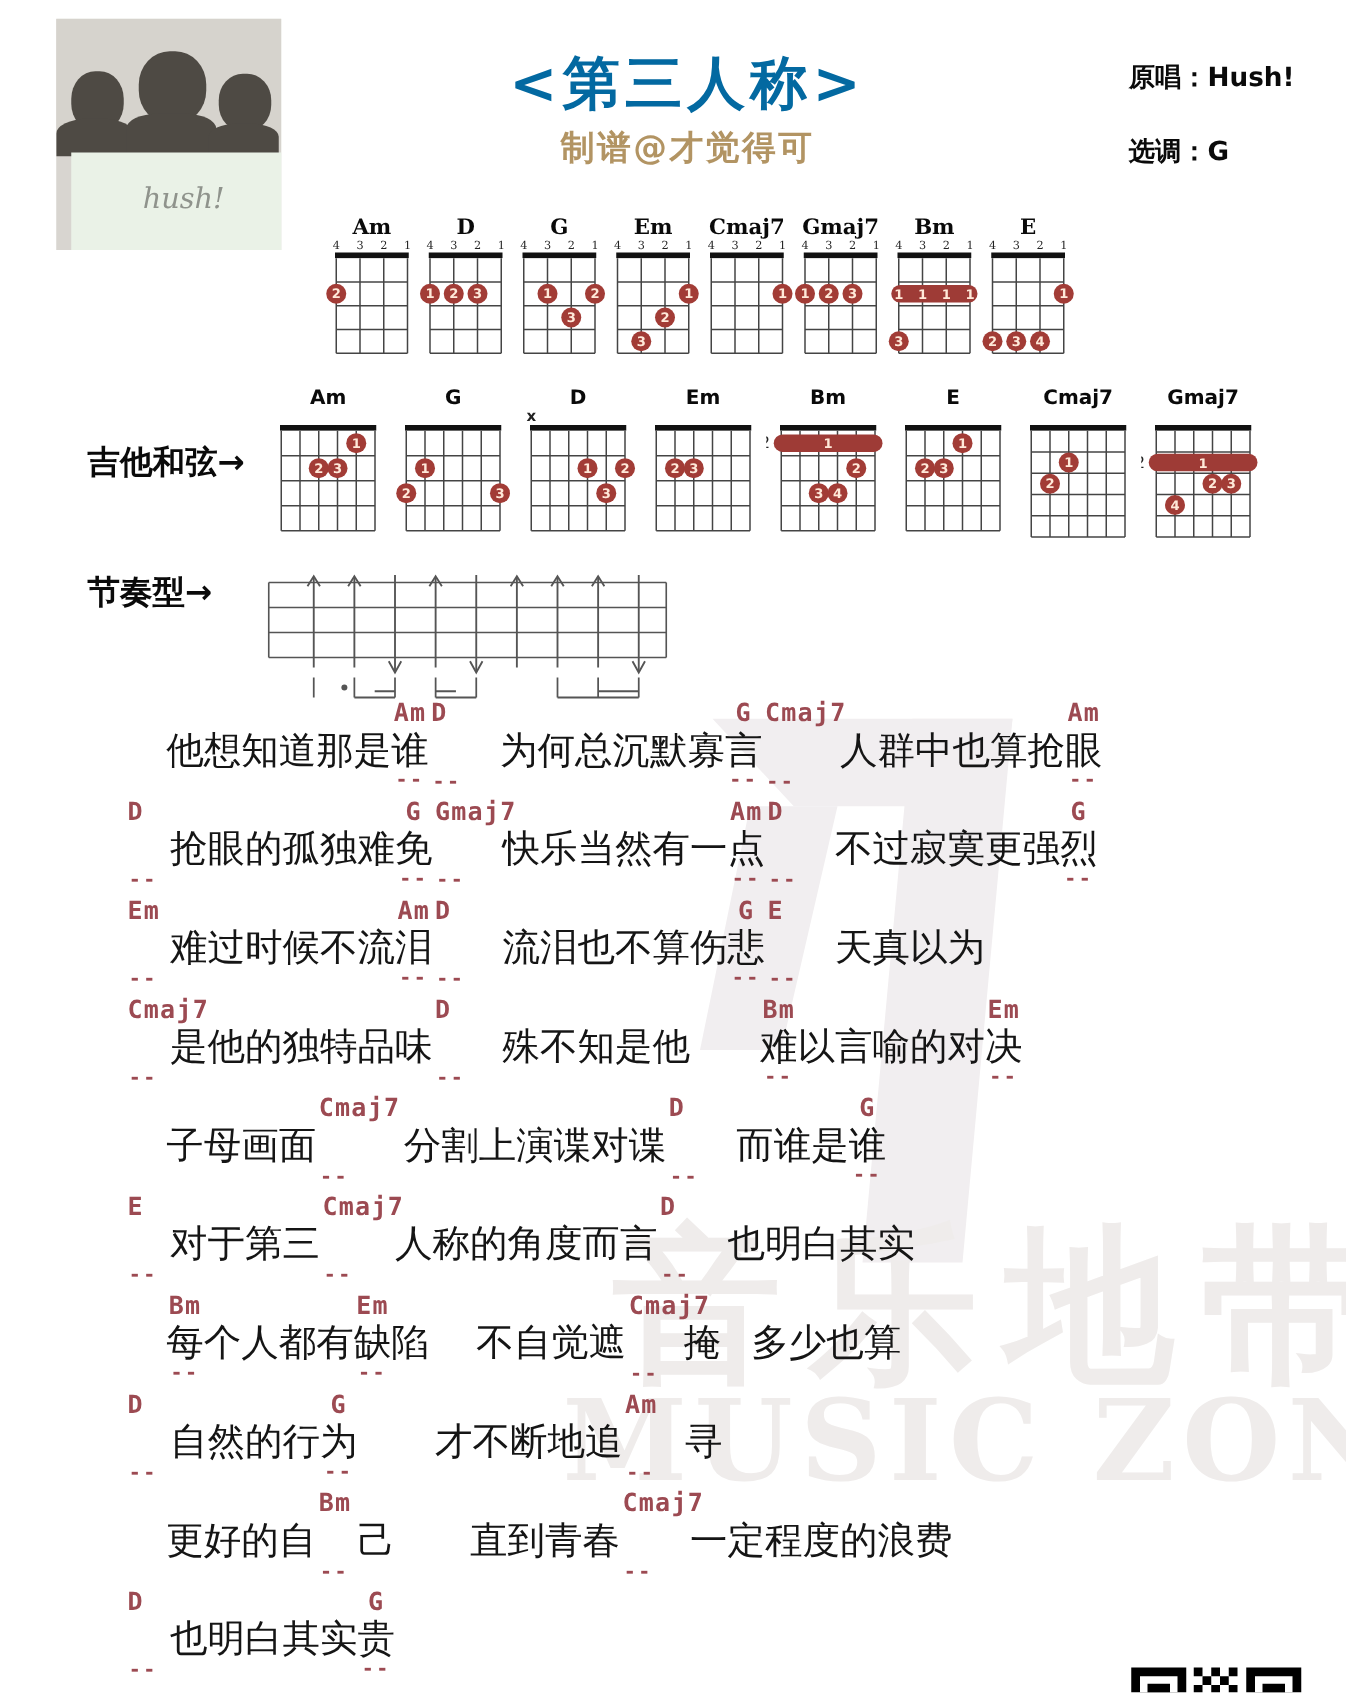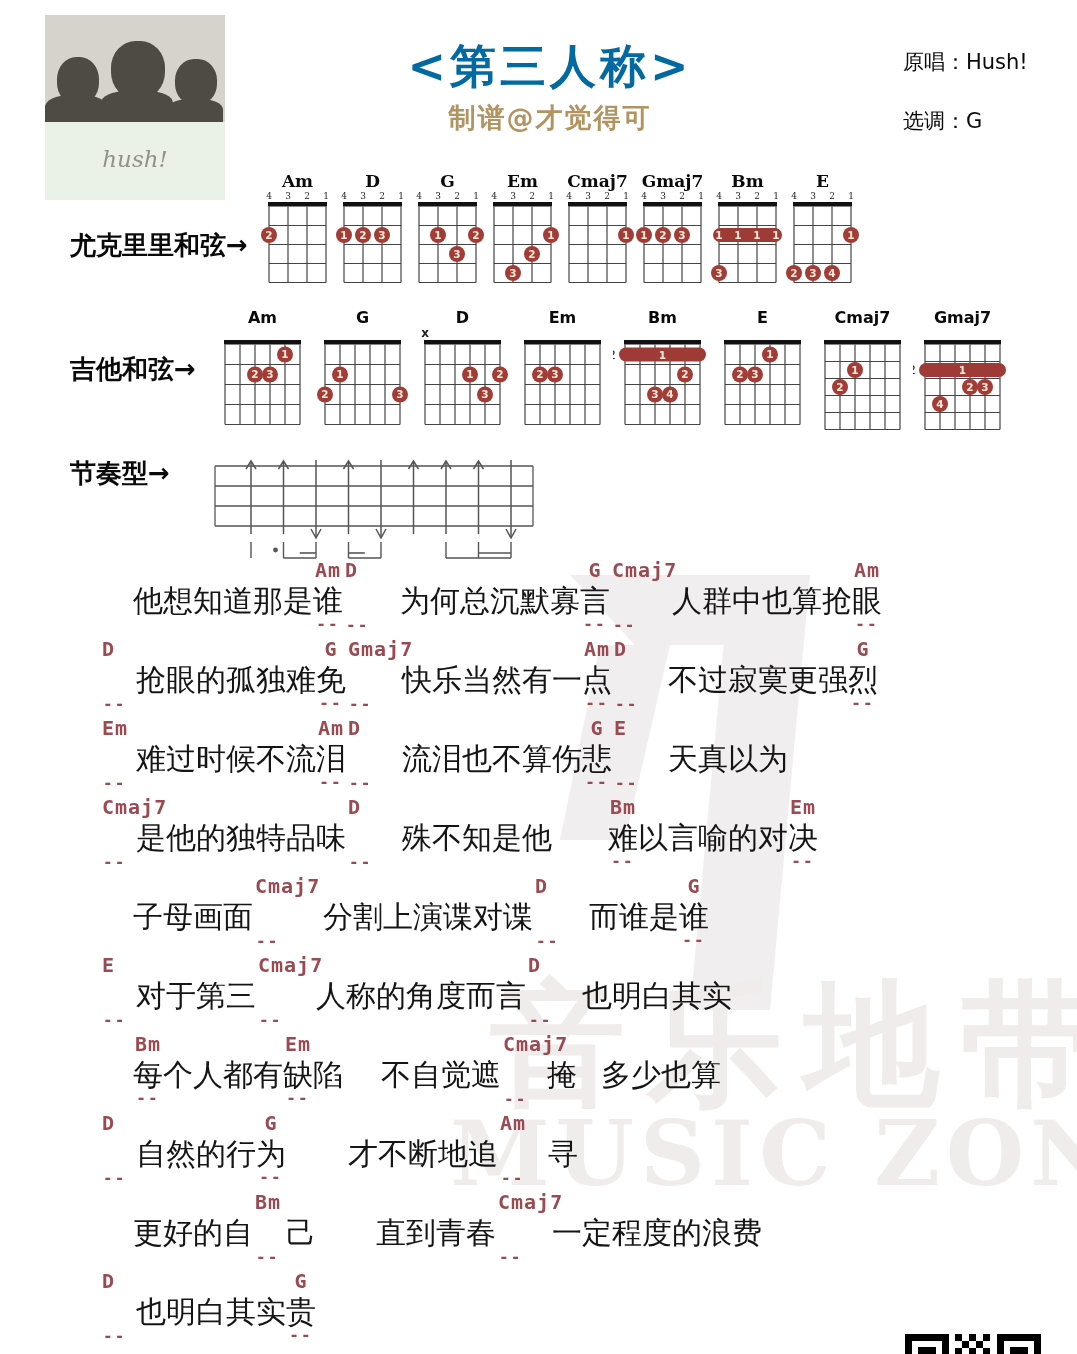--- a/index.html
+++ b/index.html
@@ -11,28 +11,28 @@
   
   #wm{position:absolute;left:420px;top:540px;width:660px;height:720px;z-index:0;pointer-events:none}
   .wm-shape{position:absolute;fill:#f1eef0}
   .wm-cn{position:absolute;left:70px;top:415px;font-size:135px;font-weight:bold;color:#efeceb;letter-spacing:22px;white-space:nowrap}
   .wm-en{position:absolute;left:30px;top:560px;font-size:90px;font-weight:bold;color:#efeceb;
          font-family:"DejaVu Serif","Liberation Serif",serif;letter-spacing:6px;white-space:nowrap}
   
   #album{position:absolute;left:45px;top:15px;width:180px;height:185px;z-index:1;background:#d8d5d0;overflow:hidden}
   .photo{position:relative;width:100%;height:107px;background:#d6d3cd}
   .head,.body-sil{position:absolute;background:#4e4a44}
-  .green{position:absolute;left:0;top:107px;width:100%;height:78px;background:#eaf2e7;text-align:center}
+  .green{position:absolute;left:12px;top:107px;width:100%;height:78px;background:#eaf2e7;text-align:center}
   .hush{font-family:"DejaVu Serif","Liberation Serif",serif;font-style:italic;color:#8f938c;font-size:23px;line-height:74px}
   
   #title{position:absolute;left:290px;top:36px;width:520px;text-align:center;z-index:1;
          font-size:46px;font-weight:bold;color:#0369a1;letter-spacing:4px;white-space:nowrap}
   #subtitle{position:absolute;left:290px;top:100px;width:520px;text-align:center;z-index:1;
             font-size:27px;font-weight:bold;color:#b29463;letter-spacing:2px}
-  #meta{position:absolute;left:903px;top:48px;z-index:1;font-size:21px;color:#0a0a0a;font-weight:400;white-space:nowrap}
+  #meta{position:absolute;left:903px;top:48px;z-index:1;font-size:21px;color:#0a0a0a;font-weight:700;white-space:nowrap}
   #meta div{margin-bottom:31px}
   
   .seclabel{position:absolute;z-index:1;font-size:26px;font-weight:bold;color:#0a0a0a;white-space:nowrap}
   #ukelabel{left:70px;top:228px}
   #guitarlabel{left:70px;top:352px}
   #rhythmlabel{left:70px;top:456px}
   #ukerow{position:absolute;left:260px;top:172px;display:flex;gap:0;z-index:1}
   #guitarrow{position:absolute;left:213px;top:308px;display:flex;gap:4px;z-index:1}
   #rhythm{position:absolute;left:213px;top:458px;z-index:1}
   
@@ -79,21 +79,20 @@
     </div>
   </div>
 
   <div id="title">&lt;第三人称&gt;</div>
   <div id="subtitle">制谱@才觉得可</div>
   <div id="meta">
     <div>原唱：Hush!</div>
     <div>选调：G</div>
   </div>
 
-  <div class="seclabel" id="ukelabel">尤克里里和弦→</div>
   <div id="ukerow">
       <div><svg width="75" height="118.5">
           <text x="37.5" y="15" text-anchor="middle" font-size="17" font-weight="bold" font-family="&quot;DejaVu Serif&quot;,&quot;Liberation Serif&quot;,serif" fill="#0a0a0a">Am</text>
           <text x="9" y="27" text-anchor="middle" font-size="9" font-family="DejaVu Serif,serif" fill="#222">4</text>
           <text x="28" y="27" text-anchor="middle" font-size="9" font-family="DejaVu Serif,serif" fill="#222">3</text>
           <text x="47" y="27" text-anchor="middle" font-size="9" font-family="DejaVu Serif,serif" fill="#222">2</text>
           <text x="66" y="27" text-anchor="middle" font-size="9" font-family="DejaVu Serif,serif" fill="#222">1</text>
           <rect x="8" y="30" width="59" height="4.5" fill="#111"></rect>
           <line x1="9" y1="53.5" x2="66" y2="53.5" stroke="#444" stroke-width="1.2"></line>
           <line x1="9" y1="72.5" x2="66" y2="72.5" stroke="#444" stroke-width="1.2"></line>

